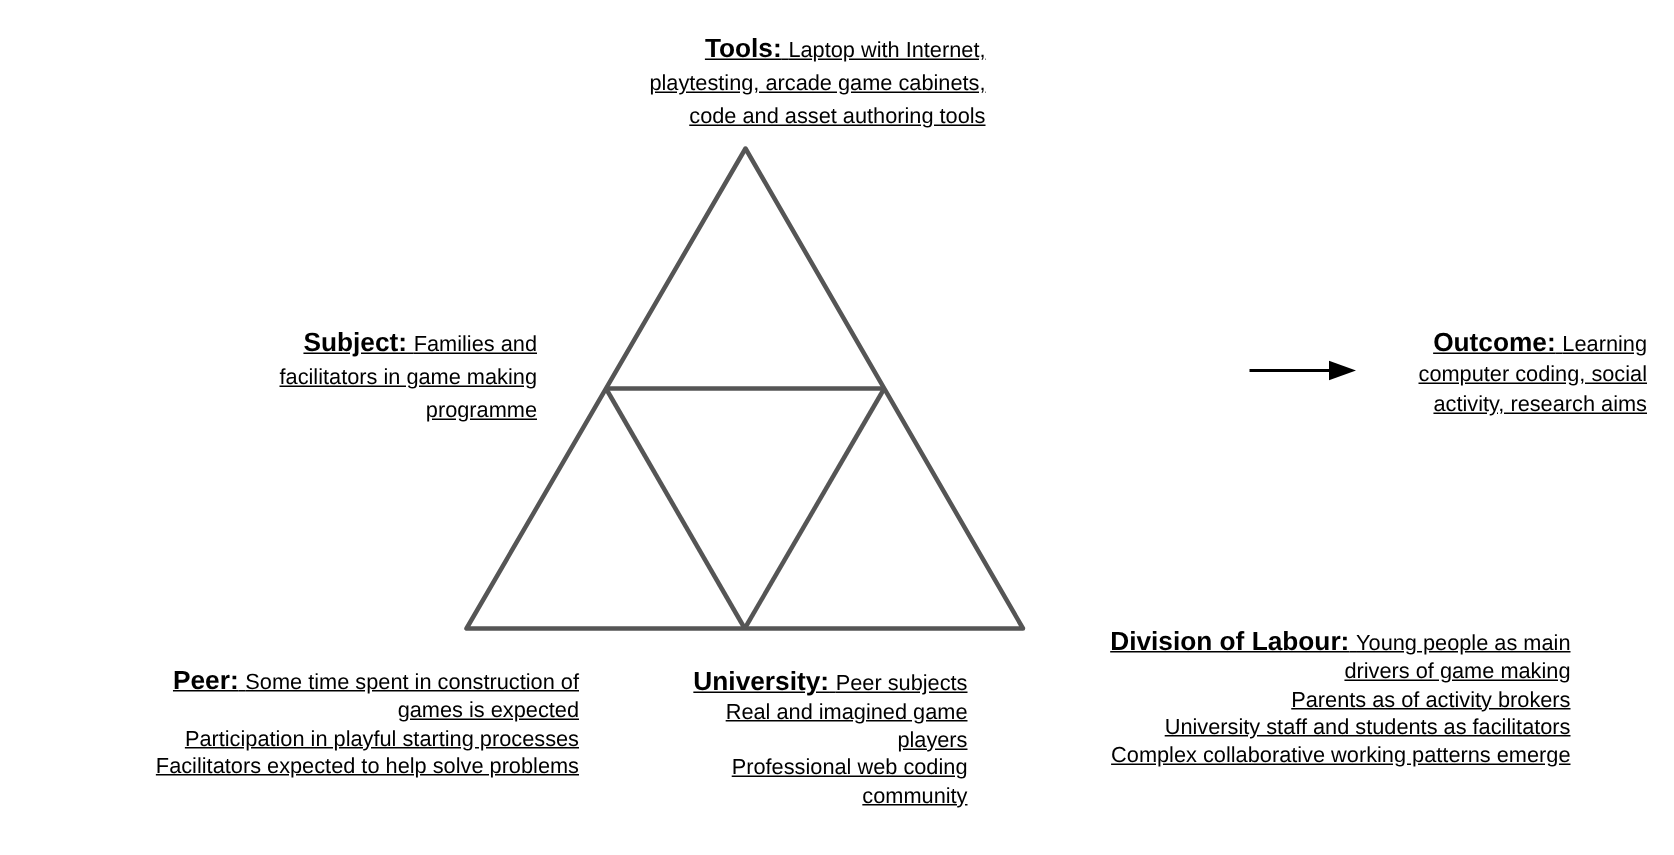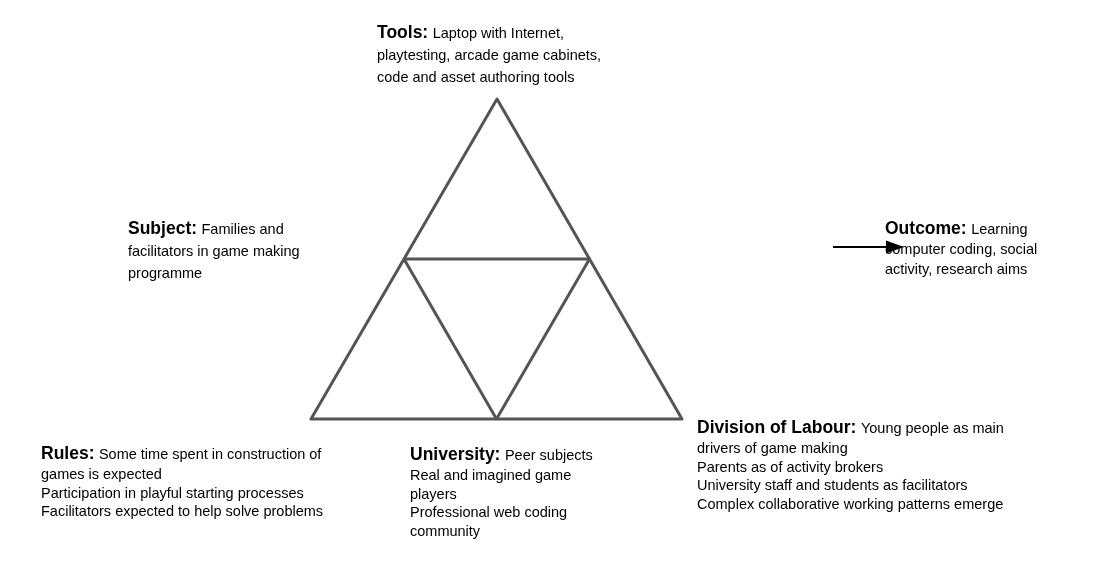--- a/index.html
+++ b/index.html
@@ -34,37 +34,38 @@
     stroke: var(--arrow-color);
     stroke-width: 2;
   }
   .arrow-head {
     fill: var(--arrow-color);
     stroke: none;
   }
   .node {
     position: absolute;
     color: var(--text-color);
-    text-align: left;
+    text-align: right;
+    text-decoration: underline;
   }
   .node-label {
     font-weight: bold;
     font-size: 17.5px;
   }
   .node-body {
     font-size: 14.5px;
     white-space: pre-line;
   }
   .node-top, .node-side { line-height: 21px; }
   .node-bottom { line-height: 18.5px; }
   .node-bottom .node-label { line-height: 24px; }
   #node-tools     { left: 377px; top: 22px;  width: 280px; }
   #node-subject   { left: 128px; top: 218px; width: 230px; }
   #node-object    { left: 625px; top: 220px; width: 205px; line-height: 20px; }
-  #node-outcome   { left: 885px; top: 218px; width: 180px; line-height: 20px; }
+  #node-outcome   { left: 918px; top: 218px; width: 180px; line-height: 20px; }
   #node-rules     { left: 41px;  top: 441px; width: 345px; }
   #node-community { left: 410px; top: 442px; width: 235px; }
   #node-division  { left: 697px; top: 415px; width: 350px; }
 </style>
 </head>
 <body>
 
 <div class="canvas">
 
   <svg class="diagram-svg" viewBox="0 0 1116 570" xmlns="http://www.w3.org/2000/svg">
@@ -89,21 +90,21 @@
   </div>
 
 
   <div class="node node-side" id="node-outcome">
     <span class="node-label">Outcome:</span> <span class="node-body">Learning
 computer coding, social
 activity, research aims</span>
   </div>
 
   <div class="node node-bottom" id="node-rules">
-    <span class="node-label">Rules:</span> <span class="node-body">Some time spent in construction of
+    <span class="node-label">Peer:</span> <span class="node-body">Some time spent in construction of
 games is expected
 Participation in playful starting processes
 Facilitators expected to help solve problems</span>
   </div>
 
   <div class="node node-bottom" id="node-community">
     <span class="node-label">University:</span> <span class="node-body">Peer subjects
 Real and imagined game
 players
 Professional web coding

